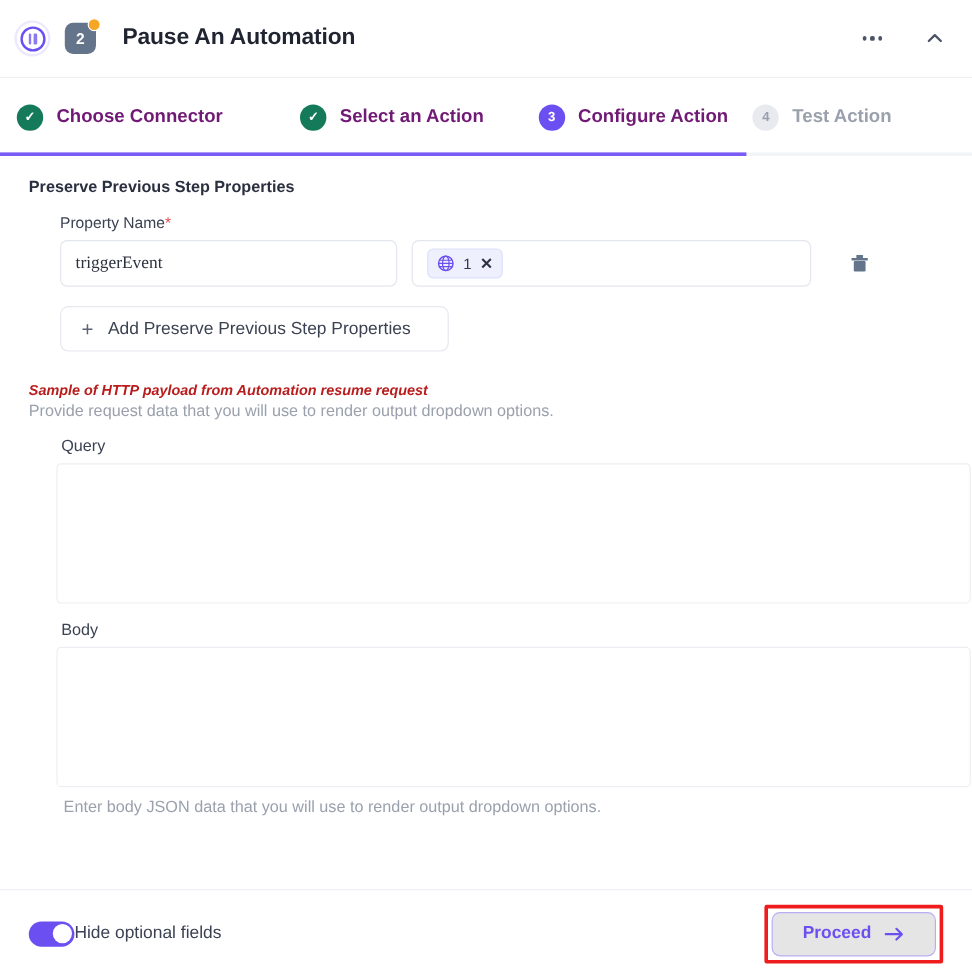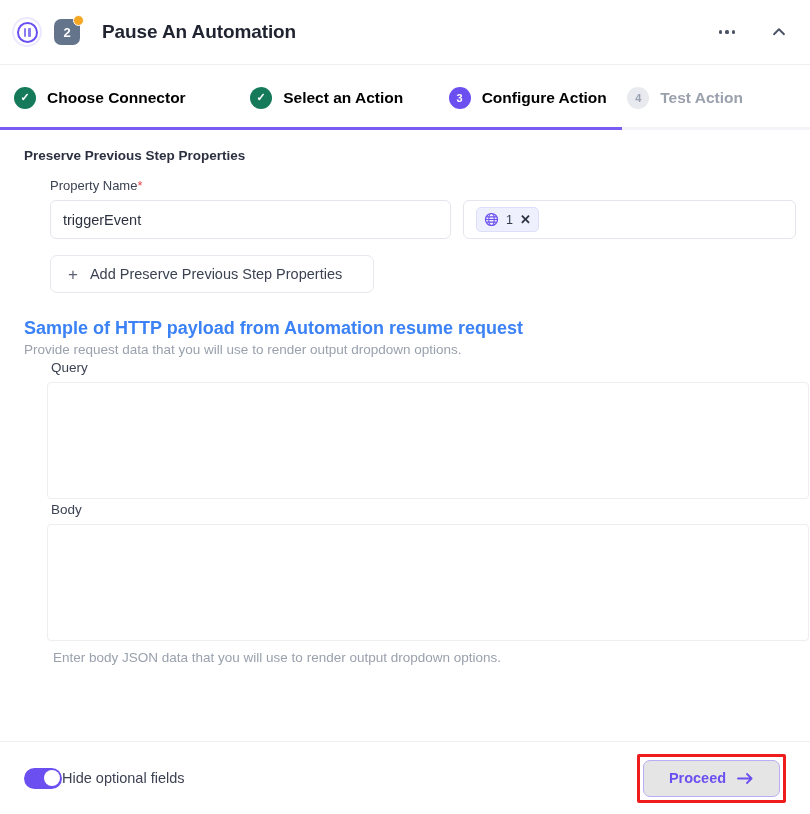--- a/index.html
+++ b/index.html
@@ -72,21 +72,21 @@
   .step-1 { width: 238px; }
   .step-2 { width: 200px; }
   .step-3 { width: 180px; }
   .step-4 { width: 170px; }
   .step-mark { width: 22px; height: 22px; border-radius: 50%; flex: none;
                 display: flex; align-items: center; justify-content: center;
                 font-size: 11px; font-weight: 600; }
   .step-mark.done { background: #147a5a; color: #fff; }
   .step-mark.active { background: #6c4ff0; color: #fff; }
   .step-mark.todo { background: #e8eaef; color: #98a0b0; }
-  .step-label { font-size: 15.5px; font-weight: 700; color: #000000; }
+  .step-label { font-size: 15.5px; font-weight: 700; color: #701a75; }
   .step-label.muted { color: #9aa1ad; }
 
   .progress-track {
     position: absolute; left: 0; right: 0; bottom: 0;
     height: 3px; background: #f2f4f8;
   }
   .progress-fill { height: 3px; background: #7a5cf5; width: 622px; }
 
   
   .body { padding: 18px 20px 0 24px; }
@@ -97,21 +97,21 @@
   .field-row { display: flex; align-items: flex-end; gap: 12px; }
   .field { display: flex; flex-direction: column; }
   .field-label { font-size: 13px; color: #3b4252; margin-bottom: 7px; }
   .req { color: #e5484d; }
   .text-input {
     height: 39px; border: 1px solid #e3e6ec; border-radius: 6px;
     background: #fff; font-size: 14.5px; color: #2c3240;
     padding: 0 12px; display: flex; align-items: center;
     font-family: "Liberation Sans", sans-serif;
   }
-  .w-prop { width: 401px; }
+  .w-prop { width: 281px; font-family: Liberation Serif, serif; }
   .w-val  { width: 333px; }
 
   .chip {
     display: inline-flex; align-items: center; gap: 7px;
     height: 25px; padding: 0 7px;
     background: #eef1fd; border: 1px solid #dcdffa; border-radius: 5px;
   }
   .chip .globe { width: 15px; height: 15px; flex: none; }
   .chip .chip-num { font-size: 12.5px; color: #333a49; }
   .chip .chip-x { font-size: 13px; color: #2c3240; font-weight: 700; cursor: pointer; line-height: 1; }
@@ -121,25 +121,25 @@
 
   .add-btn {
     margin-top: 16px; height: 38px; width: 324px;
     border: 1px solid #e6e8ee; border-radius: 7px; background: #fff;
     display: flex; align-items: center; gap: 12px;
     padding: 0 17px; cursor: pointer;
   }
   .add-btn .plus { font-size: 17px; color: #5c6374; line-height: 1; }
   .add-btn .add-lbl { font-size: 14.5px; color: #3b4252; }
 
-  .sample-title { margin-top: 25px; font-size: 18px; font-weight: 700; color: #3b82f6; }
+  .sample-title { margin-top: 25px; font-size: 12px; font-weight: 700; color: #b91c1c; font-style: italic; }
   .sample-sub { margin-top: 3px; font-size: 13.5px; color: #9aa1ad; }
 
   .ta-group { padding-left: 0; }
-  .ta-label { margin-top: 3px; margin-left: 27px; font-size: 13.5px; color: #3b4252; }
+  .ta-label { margin-top: 14px; margin-left: 27px; font-size: 13.5px; color: #3b4252; }
   .textarea {
     margin-top: 7px; margin-left: 23px;
     width: 762px; height: 117px;
     border: 1px solid #eceef2; border-radius: 4px; background: #fff;
   }
   .ta-help { margin-top: 9px; margin-left: 29px; font-size: 13.5px; color: #9aa1ad; }
 
   
   .footer {
     position: absolute; left: 0; right: 0; bottom: 0; height: 73px;

